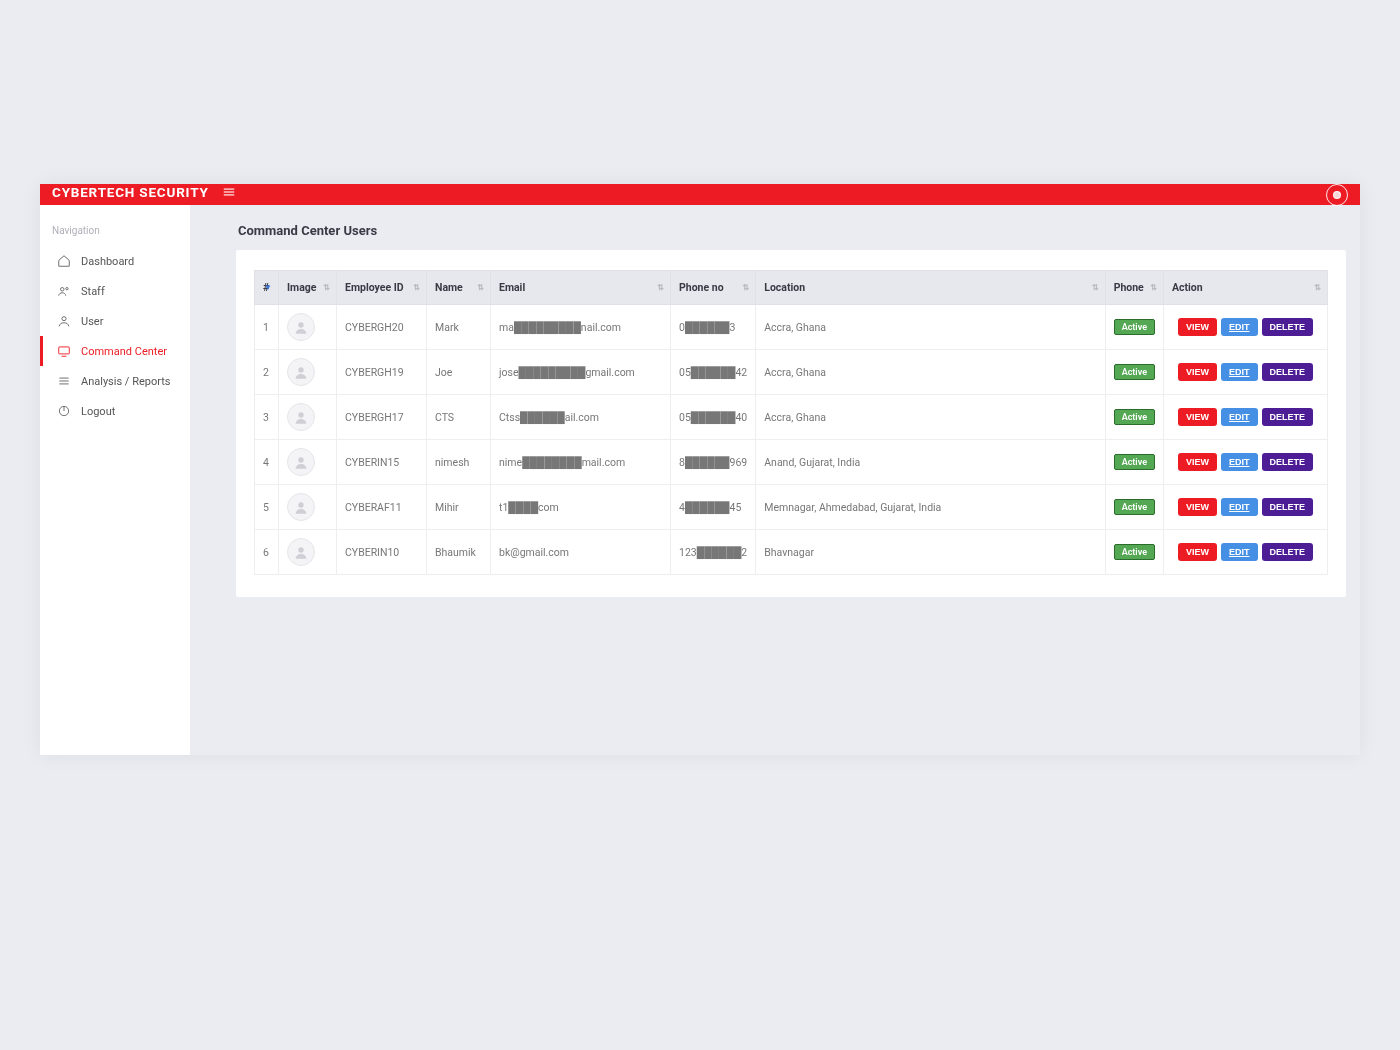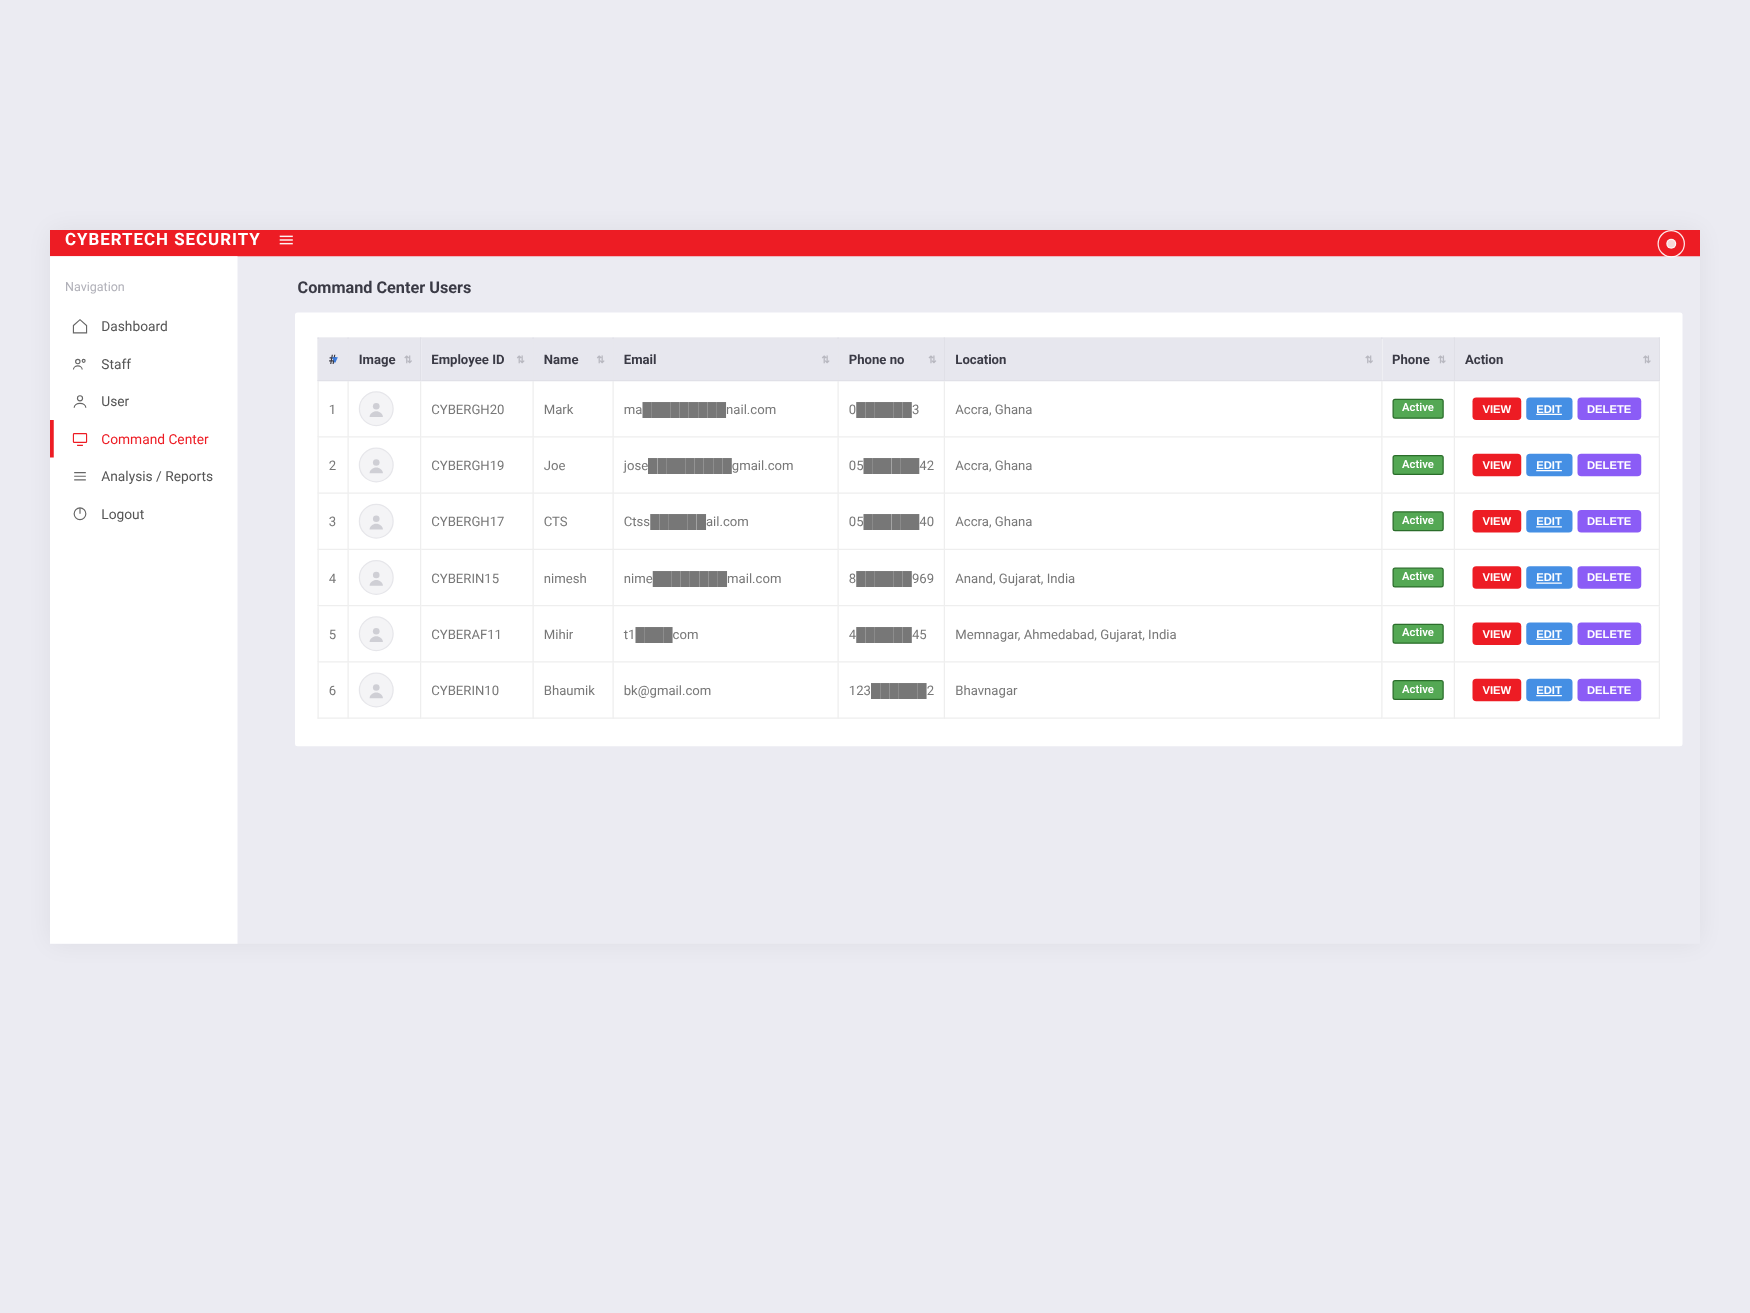--- a/index.html
+++ b/index.html
@@ -113,21 +113,21 @@
     gap: 5px;
     padding: 5px 10px;
     border-radius: 3px;
     font-size: 10px;
     font-weight: 600;
     color: #fff;
     cursor: pointer;
     border: none;
   }
   .btn-red { background: #ed1c24; }
-  .btn-red-soft { background: #8b5cf6; }
+  .btn-red-soft { background: #4c1d95; }
   .btn-blue { background: #458fe4; text-decoration: underline; }
   .btn-refresh {
     background: #ed1c24;
     width: 24px; height: 24px;
     display:flex; align-items:center; justify-content:center;
     border-radius: 3px;
     margin-left: 6px;
     cursor:pointer;
   }
   .btn-refresh svg { width:12px;height:12px; stroke:#fff; }

